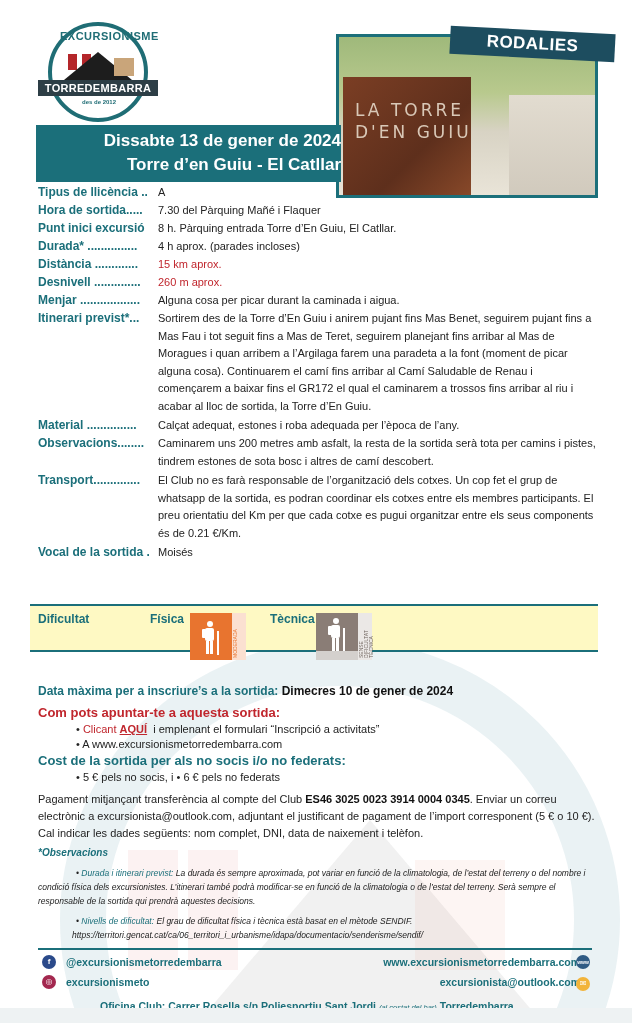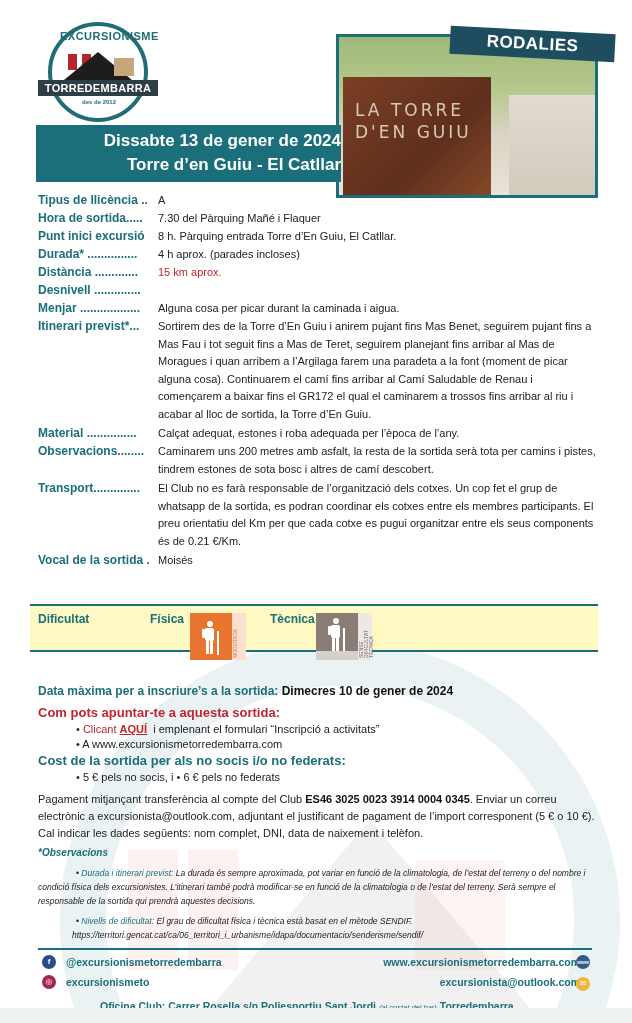--- a/index.html
+++ b/index.html
@@ -29,28 +29,28 @@
   .logo-sub { position: absolute; left: 38px; top: 77px; width: 46px; text-align: center; font-size: 6px; font-weight: bold; color: #1f6d75; }
 
   
   .title-band { position: absolute; left: 36px; top: 125px; width: 305px; height: 57px; background: #1b6f7a; color: #fff; padding: 4px 0 0 4px; }
   .title-band div { font-size: 17px; font-weight: bold; line-height: 24px; text-align: right; }
 
   
   .photo { position: absolute; left: 336px; top: 34px; width: 262px; height: 164px; border: 3px solid #1b6f7a;
     background: linear-gradient(180deg, #9fb97b 0%, #b8c98d 35%, #d8d3c4 60%, #e9e4d8 100%); overflow: hidden; }
   .photo-wall { position: absolute; left: 170px; top: 58px; width: 92px; height: 110px; background: linear-gradient(180deg,#e2dcd0,#cfc8bb); }
-  .photo-sign { position: absolute; left: 4px; top: 40px; width: 148px; height: 124px; background: linear-gradient(135deg,#7b3e24,#5e2f1c 60%,#8a4a2a); }
+  .photo-sign { position: absolute; left: 4px; top: 40px; width: 128px; height: 124px; background: linear-gradient(135deg,#7b3e24,#5e2f1c 60%,#8a4a2a); }
   .photo-sign-text { position: absolute; left: 12px; top: 22px; width: 134px; color: #d9c8b7; font-size: 17px; letter-spacing: 3px; line-height: 22px; font-family: "DejaVu Sans", sans-serif; font-weight: normal; }
 
   .ribbon { position: absolute; left: 450px; top: 30px; width: 165px; height: 28px; background: #1d4d5f; color: #fff; font-size: 17px; font-weight: bold;
     text-align: center; line-height: 28px; transform: rotate(3deg); letter-spacing: 0.5px; }
 
   
-  .info { position: absolute; left: 38px; top: 192px; width: 560px; }
+  .info { position: absolute; left: 38px; top: 184px; width: 560px; }
   .row { display: flex; font-size: 11px; line-height: 16px; margin-bottom: 2px; }
   .row .lbl { width: 120px; flex: 0 0 120px; color: #1b6f7a; font-weight: bold; font-size: 12px; white-space: nowrap; }
   .row .val { flex: 1; color: #222; }
   .row .val.red { color: #c0262d; }
   .row .val.multi { line-height: 17.5px; }
 
   
   .diff-band { position: absolute; left: 30px; top: 604px; width: 568px; height: 48px; background: #fef9c3; border-top: 2px solid #1b6f7a; border-bottom: 2px solid #1b6f7a; }
   .diff-lbl { position: absolute; top: 6px; font-size: 12px; font-weight: bold; color: #1b6f7a; }
   .badge { position: absolute; top: 7px; width: 56px; height: 47px; }
@@ -142,20 +142,21 @@
     <div class="row">
       <div class="lbl">Durada* ...............</div>
       <div class="val">4 h aprox. (parades incloses)</div>
     </div>
     <div class="row">
       <div class="lbl">Distància .............</div>
       <div class="val red">15 km aprox.</div>
     </div>
     <div class="row">
       <div class="lbl">Desnivell ..............</div>
+      <div class="val red">260 m aprox.</div>
     </div>
     <div class="row">
       <div class="lbl">Menjar ..................</div>
       <div class="val">Alguna cosa per picar durant la caminada i aigua.</div>
     </div>
     <div class="row">
       <div class="lbl">Itinerari previst*...</div>
       <div class="val multi">Sortirem des de la Torre d’En Guiu i anirem pujant fins Mas Benet, seguirem pujant fins a Mas Fau i tot seguit fins a Mas de Teret, seguirem planejant fins arribar al Mas de Moragues i quan arribem a l’Argilaga farem una paradeta a la font (moment de picar alguna cosa). Continuarem el camí fins arribar al Camí Saludable de Renau i començarem a baixar fins el GR172 el qual el caminarem a trossos fins arribar al riu i acabar al lloc de sortida, la Torre d’En Guiu.</div>
     </div>
     <div class="row">

